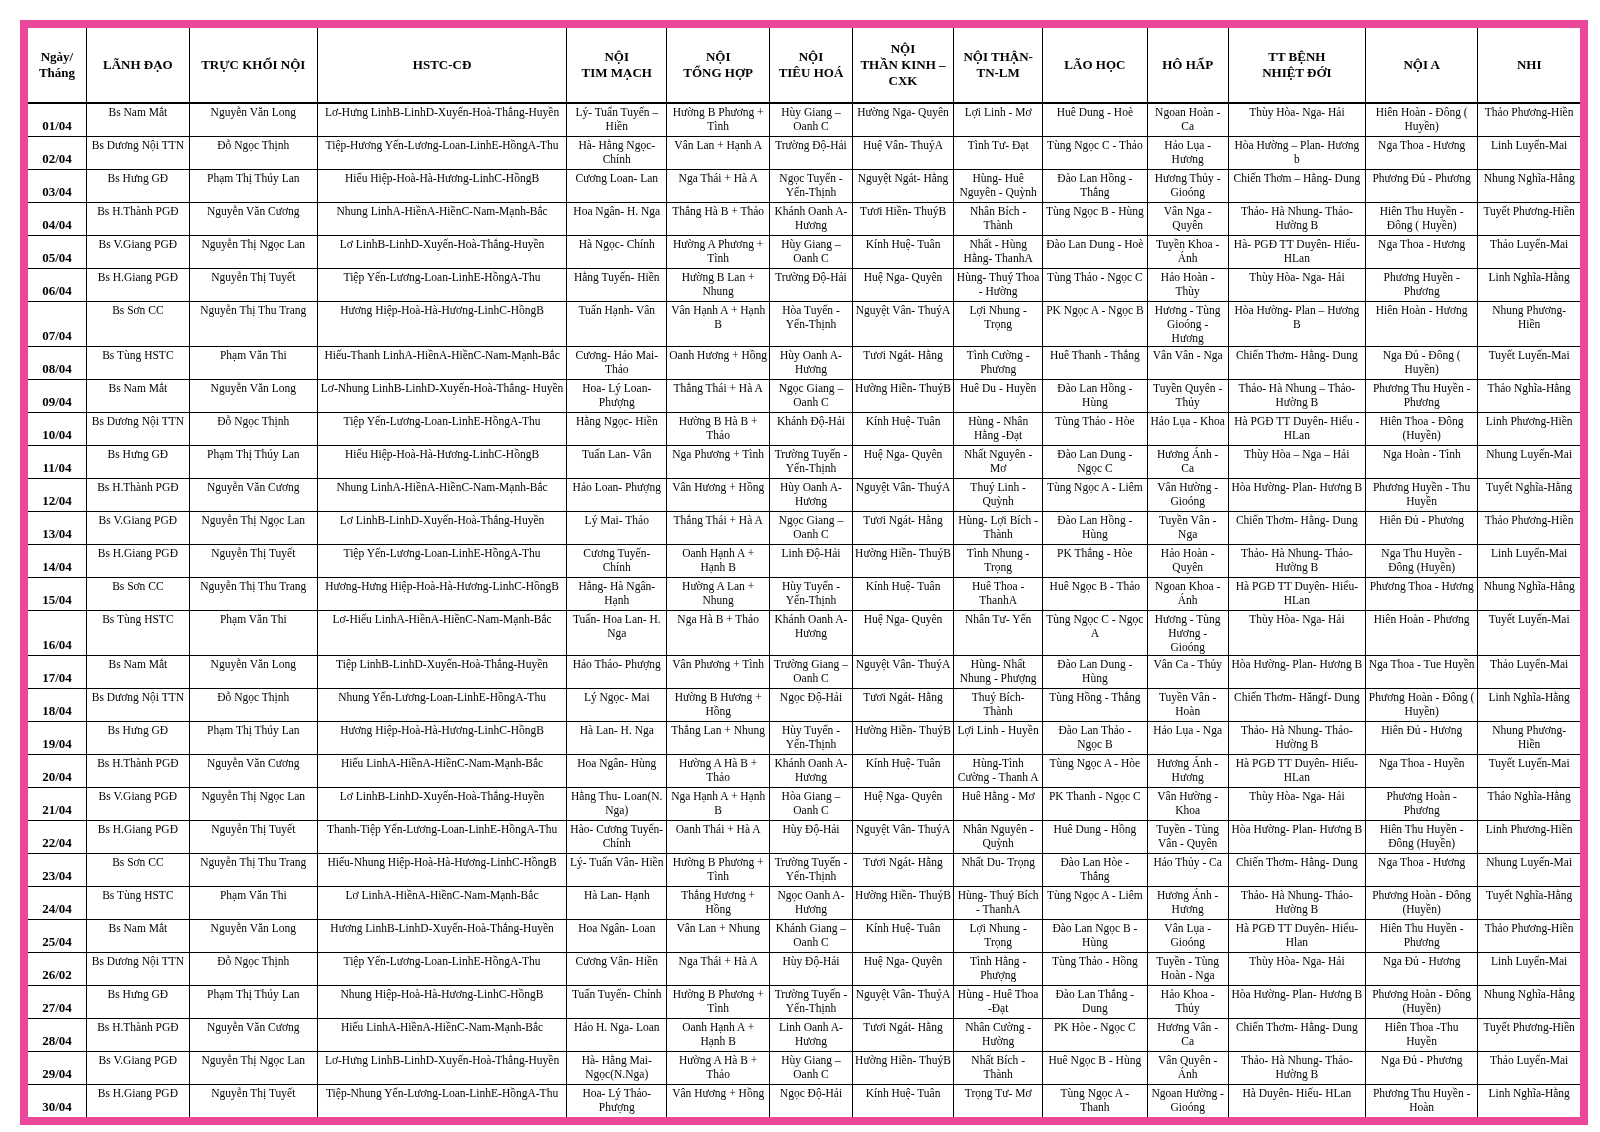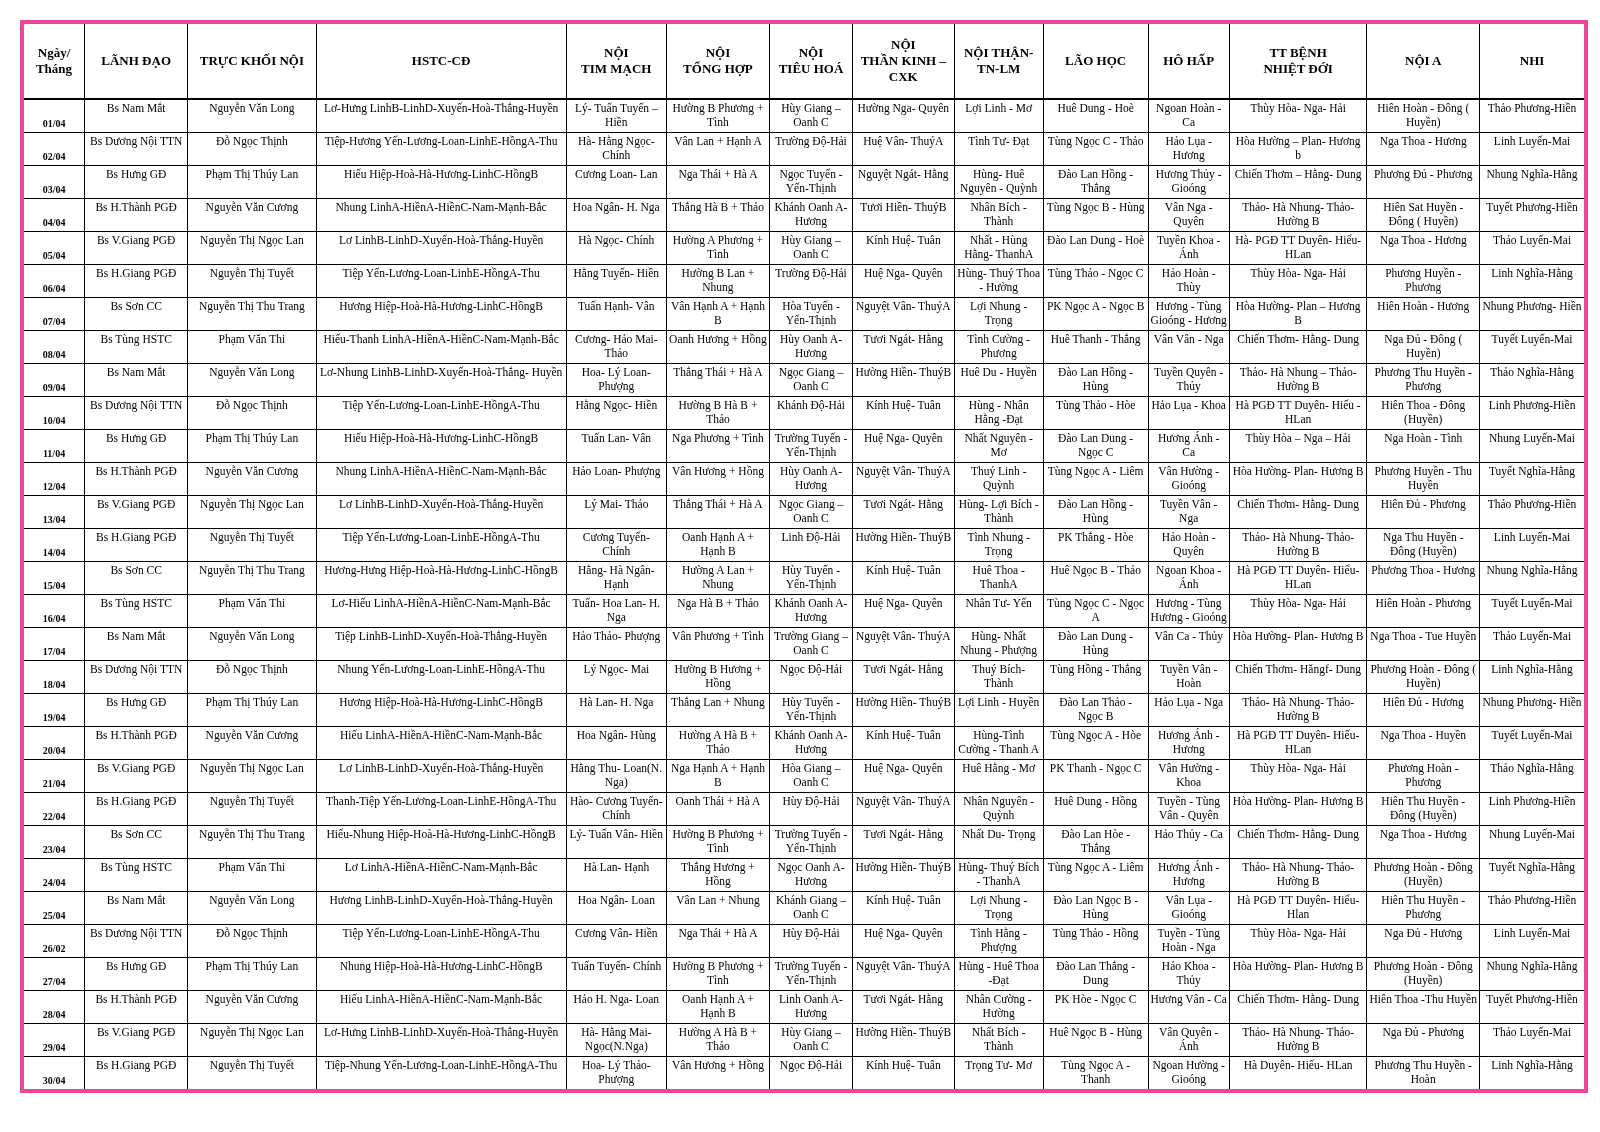--- a/index.html
+++ b/index.html
@@ -11,21 +11,21 @@
   .page{
     width:1600px; height:1132px;
     background:#fff;
     box-sizing:border-box;
     padding:20px 12px 0 20px;
   }
   table.roster{
     border-collapse:collapse;
     table-layout:fixed;
     width:1568px;
-    border:4px solid #ec4899;
+    border:8px solid #ec4899;
     background:#fff;
   }
   table.roster th, table.roster td{
     border:1px solid #000;
     padding:1px 2px;
     overflow:hidden;
   }
   table.roster thead th{
     font-weight:bold;
     font-size:13px;
@@ -38,21 +38,21 @@
   }
   table.roster td{
     font-size:11.5px;
     text-align:center;
     vertical-align:top;
     height:29px;
     line-height:1.22;
   }
   table.roster td.date-cell{
     font-weight:bold;
-    font-size:10px;
+    font-size:13px;
     vertical-align:bottom;
     text-align:center;
     padding-bottom:2px;
   }
 </style>
 </head>
 <body>
 
 <div class="page">
   <table class="roster">
@@ -153,21 +153,21 @@
           <td>Nguyễn Văn Cương</td>
           <td>Nhung LinhA-HiềnA-HiềnC-Nam-Mạnh-Bắc</td>
           <td>Hoa Ngân- H. Nga</td>
           <td>Thắng Hà B + Thảo</td>
           <td>Khánh Oanh A- Hương</td>
           <td>Tươi Hiền- ThuýB</td>
           <td>Nhân  Bích - Thành</td>
           <td>Tùng Ngọc B - Hùng</td>
           <td>Vân Nga - Quyên</td>
           <td>Thảo- Hà Nhung- Thảo- Hường B</td>
-          <td>Hiên     Sat Huyền - Đông ( Huyền)</td>
+          <td>Hiên     Thu Huyền - Đông ( Huyền)</td>
           <td>Tuyết Phương-Hiền</td>
         </tr>
         <tr>
           <td class="date-cell">05/04</td>
           <td>Bs V.Giang PGĐ</td>
           <td>Nguyễn Thị Ngọc Lan</td>
           <td>Lơ LinhB-LinhD-Xuyến-Hoà-Thắng-Huyền</td>
           <td>Hà Ngọc- Chính</td>
           <td>Hường A Phương + Tình</td>
           <td>Hùy Giang – Oanh C</td>

